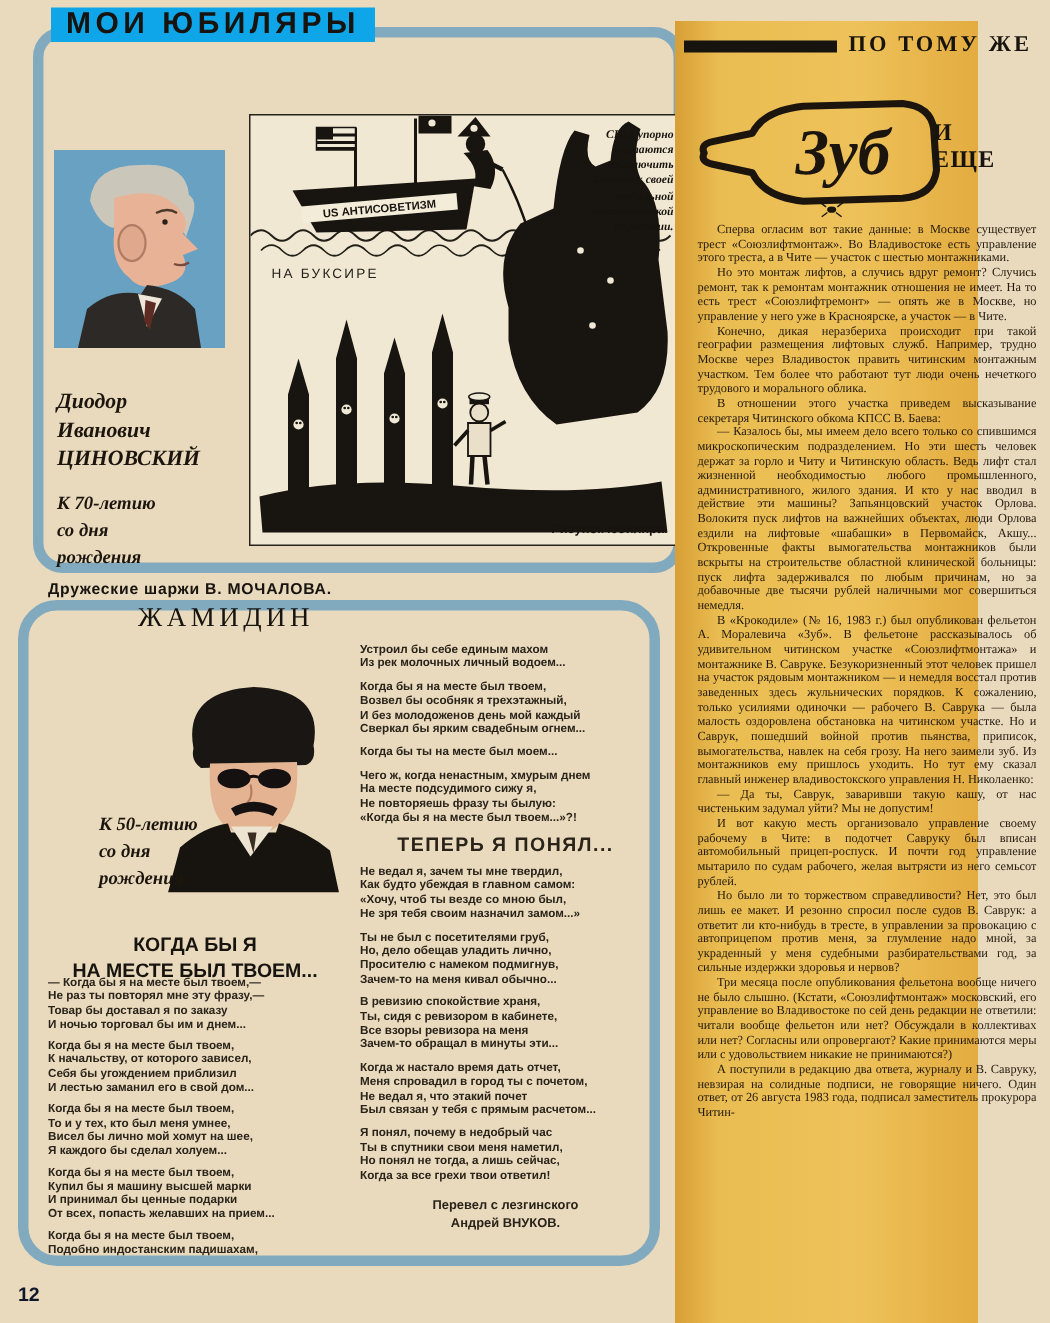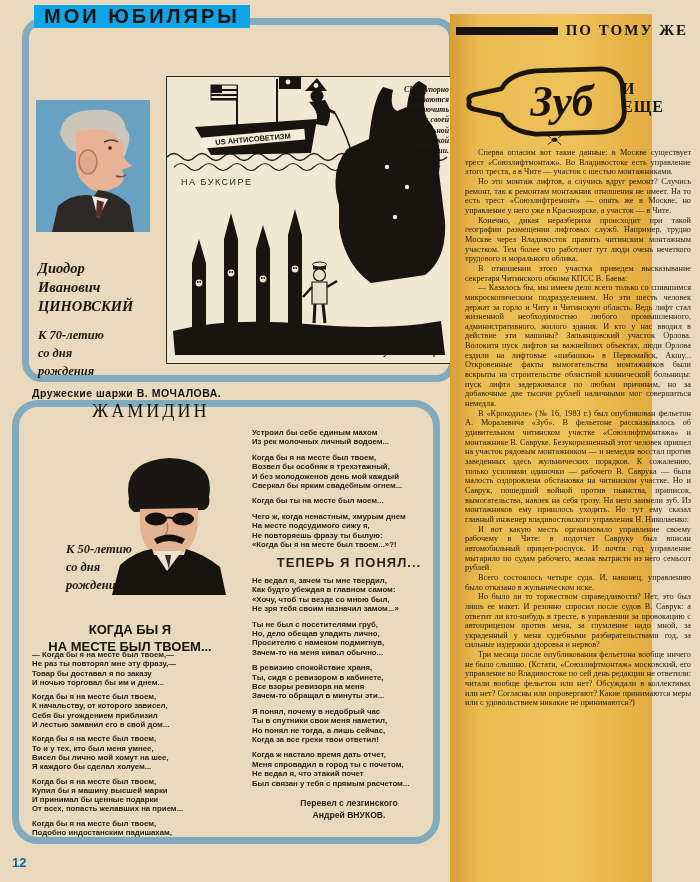--- a/index.html
+++ b/index.html
@@ -41,26 +41,26 @@
     letter-spacing:3px;color:#17130e;}
   .portrait2{position:absolute;left:104px;top:447px;width:130px;height:148px;}
   .poems-label{position:absolute;left:60px;top:596px;width:180px;text-align:center;
     font-style:italic;font-size:15.5px;color:#17130e;}
   .poem-title{position:absolute;left:26px;top:622px;width:208px;text-align:center;
     font-family:"Liberation Sans",sans-serif;font-weight:bold;font-size:13px;
     line-height:1.3;color:#17130e;white-space:pre-line;}
   .poem-col{position:absolute;font-family:"Liberation Sans",sans-serif;font-weight:bold;
     font-size:7.8px;color:#2a231a;display:flex;flex-direction:column;}
   .poem-col1{left:32px;top:650px;width:200px;gap:5px;line-height:9.3px;}
-  .poem-col2{left:240px;top:428px;width:194px;gap:6px;line-height:9.4px;margin-left:12px;}
+  .poem-col2{left:240px;top:428px;width:194px;gap:6px;line-height:9.4px;}
   .stanza{white-space:pre-line;}
   .poem2-title{text-align:center;font-size:13px;letter-spacing:1px;margin:3px 0 2px 0;}
   .translator{text-align:center;margin-top:4px;font-size:8.6px;white-space:pre-line;line-height:1.35;}
   .page-num{position:absolute;left:12px;top:855px;font-family:"Liberation Sans",sans-serif;
-    font-weight:bold;font-size:13px;color:#0369a1;text-align:right;}
+    font-weight:bold;font-size:13px;color:#0f172a;text-align:right;}
 
   
   .yellow{position:absolute;left:450px;top:14px;width:202px;height:868px;
     background:linear-gradient(90deg,#d79f35 0,#eabd52 30px,#eec25a 120px,#e3ac40 100%);}
   .rubric-row{position:absolute;left:6px;top:8px;width:232px;display:flex;align-items:center;}
   .rubric-bar{flex:1;height:8px;background:#17130e;margin-right:8px;}
   .rubric{font-weight:bold;font-size:15px;letter-spacing:2px;color:#17130e;white-space:nowrap;}
   .bottle-wrap{position:absolute;left:10px;top:40px;width:170px;height:96px;}
   .logo-suffix{position:absolute;left:172px;top:66px;font-weight:bold;font-size:16px;
     letter-spacing:1px;color:#17130e;}
@@ -251,28 +251,28 @@
 «Хочу, чтоб ты везде со мною был,
 Не зря тебя своим назначил замом...»</div>
         <div class="stanza">Ты не был с посетителями груб,
 Но, дело обещав уладить лично,
 Просителю с намеком подмигнув,
 Зачем-то на меня кивал обычно...</div>
         <div class="stanza">В ревизию спокойствие храня,
 Ты, сидя с ревизором в кабинете,
 Все взоры ревизора на меня
 Зачем-то обращал в минуты эти...</div>
+        <div class="stanza">Когда ж настало время дать отчет,
+Меня спровадил в город ты с почетом,
+Не ведал я, что этакий почет
+Был связан у тебя с прямым расчетом...</div>
         <div class="stanza">Я понял, почему в недобрый час
 Ты в спутники свои меня наметил,
 Но понял не тогда, а лишь сейчас,
 Когда за все грехи твои ответил!</div>
-        <div class="stanza">Когда ж настало время дать отчет,
-Меня спровадил в город ты с почетом,
-Не ведал я, что этакий почет
-Был связан у тебя с прямым расчетом...</div>
       </div>
     <div class="translator">Перевел с лезгинского
 Андрей ВНУКОВ.</div>
   </div>
 
   <div class="page-num">12</div>
 
   <div class="yellow">
     <div class="rubric-row">
       <div class="rubric-bar"></div>
@@ -292,21 +292,22 @@
       </svg>
     </div>
     <div class="logo-suffix">И ЕЩЕ</div>
     <div class="article">
         <p class="apara">Сперва огласим вот такие данные: в Москве существует трест «Союзлифтмонтаж». Во Владивостоке есть управление этого треста, а в Чите — участок с шестью монтажниками.</p>
         <p class="apara">Но это монтаж лифтов, а случись вдруг ремонт? Случись ремонт, так к ремонтам монтажник отношения не имеет. На то есть трест «Союзлифтремонт» — опять же в Москве, но управление у него уже в Красноярске, а участок — в Чите.</p>
         <p class="apara">Конечно, дикая неразбериха происходит при такой географии размещения лифтовых служб. Например, трудно Москве через Владивосток править читинским монтажным участком. Тем более что работают тут люди очень нечеткого трудового и морального облика.</p>
         <p class="apara">В отношении этого участка приведем высказывание секретаря Читинского обкома КПСС В. Баева:</p>
         <p class="apara">— Казалось бы, мы имеем дело всего только со спившимся микроскопическим подразделением. Но эти шесть человек держат за горло и Читу и Читинскую область. Ведь лифт стал жизненной необходимостью любого промышленного, административного, жилого здания. И кто у нас вводил в действие эти машины? Запьянцовский участок Орлова. Волокитя пуск лифтов на важнейших объектах, люди Орлова ездили на лифтовые «шабашки» в Первомайск, Акшу... Откровенные факты вымогательства монтажников были вскрыты на строительстве областной клинической больницы: пуск лифта задерживался по любым причинам, но за добавочные две тысячи рублей наличными мог совершиться немедля.</p>
         <p class="apara">В «Крокодиле» (№ 16, 1983 г.) был опубликован фельетон А. Моралевича «Зуб». В фельетоне рассказывалось об удивительном читинском участке «Союзлифтмонтажа» и монтажнике В. Савруке. Безукоризненный этот человек пришел на участок рядовым монтажником — и немедля восстал против заведенных здесь жульнических порядков. К сожалению, только усилиями одиночки — рабочего В. Саврука — была малость оздоровлена обстановка на читинском участке. Но и Саврук, пошедший войной против пьянства, приписок, вымогательства, навлек на себя грозу. На него заимели зуб. Из монтажников ему пришлось уходить. Но тут ему сказал главный инженер владивостокского управления Н. Николаенко:</p>
+        <p class="apara">— Да ты, Саврук, заваривши такую кашу, от нас чистеньким задумал уйти? Мы не допустим!</p>
         <p class="apara">И вот какую месть организовало управление своему рабочему в Чите: в подотчет Савруку был вписан автомобильный прицеп-роспуск. И почти год управление мытарило по судам рабочего, желая вытрясти из него семьсот рублей.</p>
-        <p class="apara">Всего состоялось четыре суда. И, наконец, управлению было отказано в жульническом иске.</p>
         <p class="apara">Но было ли то торжеством справедливости? Нет, это был лишь ее макет. И резонно спросил после судов В. Саврук: а ответит ли кто-нибудь в тресте, в управлении за провокацию с автоприцепом против меня, за глумление надо мной, за украденный у меня судебными разбирательствами год, за сильные издержки здоровья и нервов?</p>
         <p class="apara">Три месяца после опубликования фельетона вообще ничего не было слышно. (Кстати, «Союзлифтмонтаж» московский, его управление во Владивостоке по сей день редакции не ответили: читали вообще фельетон или нет? Обсуждали в коллективах или нет? Согласны или опровергают? Какие принимаются меры или с удовольствием никакие не принимаются?)</p>
+        <p class="apara">А поступили в редакцию два ответа, журналу и В. Савруку, невзирая на солидные подписи, не говорящие ничего. Один ответ, от 26 августа 1983 года, подписал заместитель прокурора Читин-</p>
       </div>
   </div>
   <div class="edge"></div>
 
 </div>
 
 </body></html>

